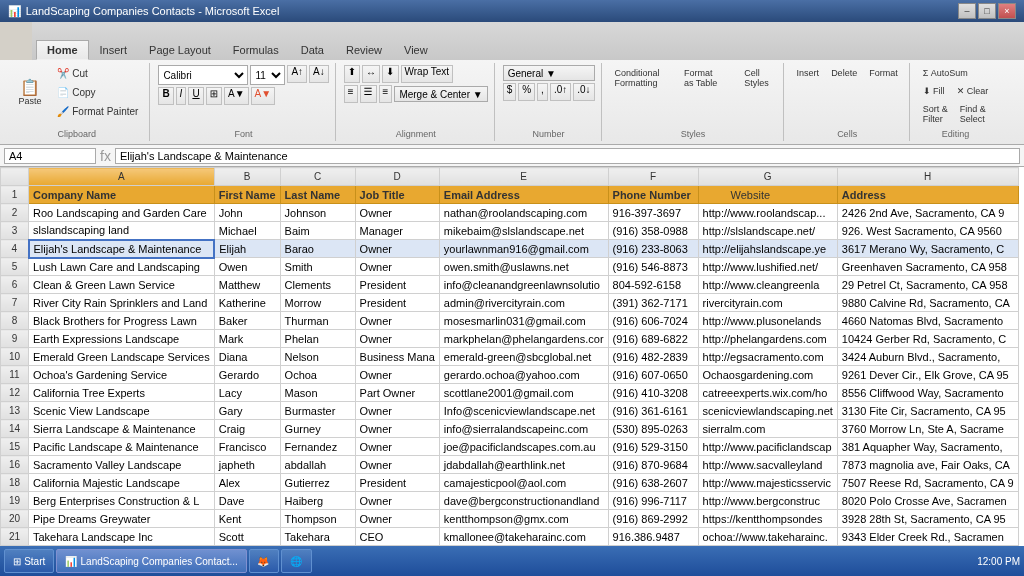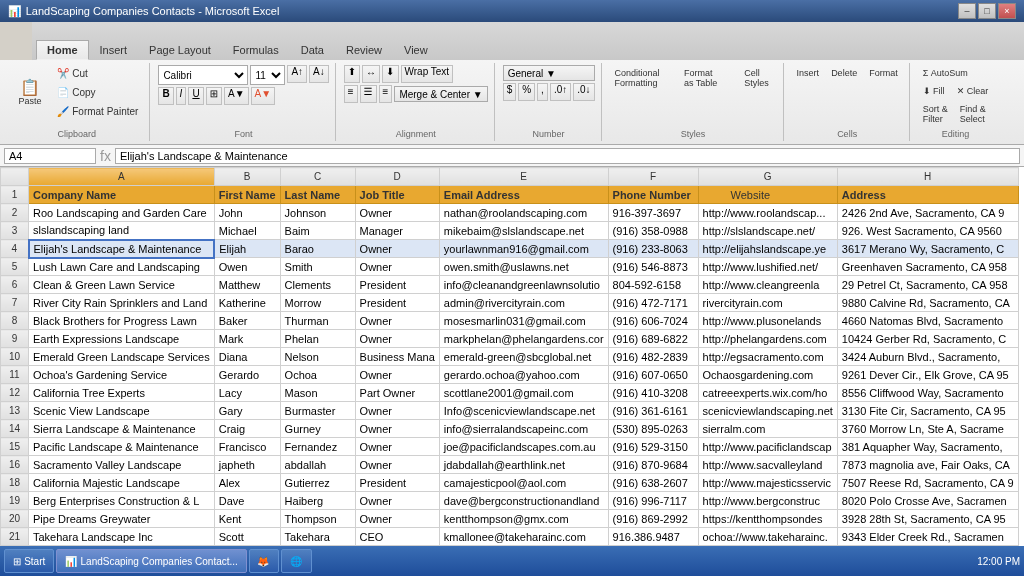--- a/index.html
+++ b/index.html
@@ -482,21 +482,21 @@
             <td>http://www.cleangreenlа</td>
             <td>29 Petrel Ct, Sacramento, CA 958</td>
           </tr>
           <tr>
             <th class="row-header">7</th>
             <td>River City Rain Sprinklers and Land</td>
             <td>Katherine</td>
             <td>Morrow</td>
             <td>President</td>
             <td>admin@rivercityrain.com</td>
-            <td>(916) 472-7171</td>
+            <td>(391) 362-7171</td>
             <td>rivercityrain.com</td>
             <td>9880 Calvine Rd, Sacramento, CA</td>
           </tr>
           <tr>
             <th class="row-header">8</th>
             <td>Black Brothers for Progress Lawn</td>
             <td>Baker</td>
             <td>Thurman</td>
             <td>Owner</td>
             <td>mosesmarlin031@gmail.com</td>

